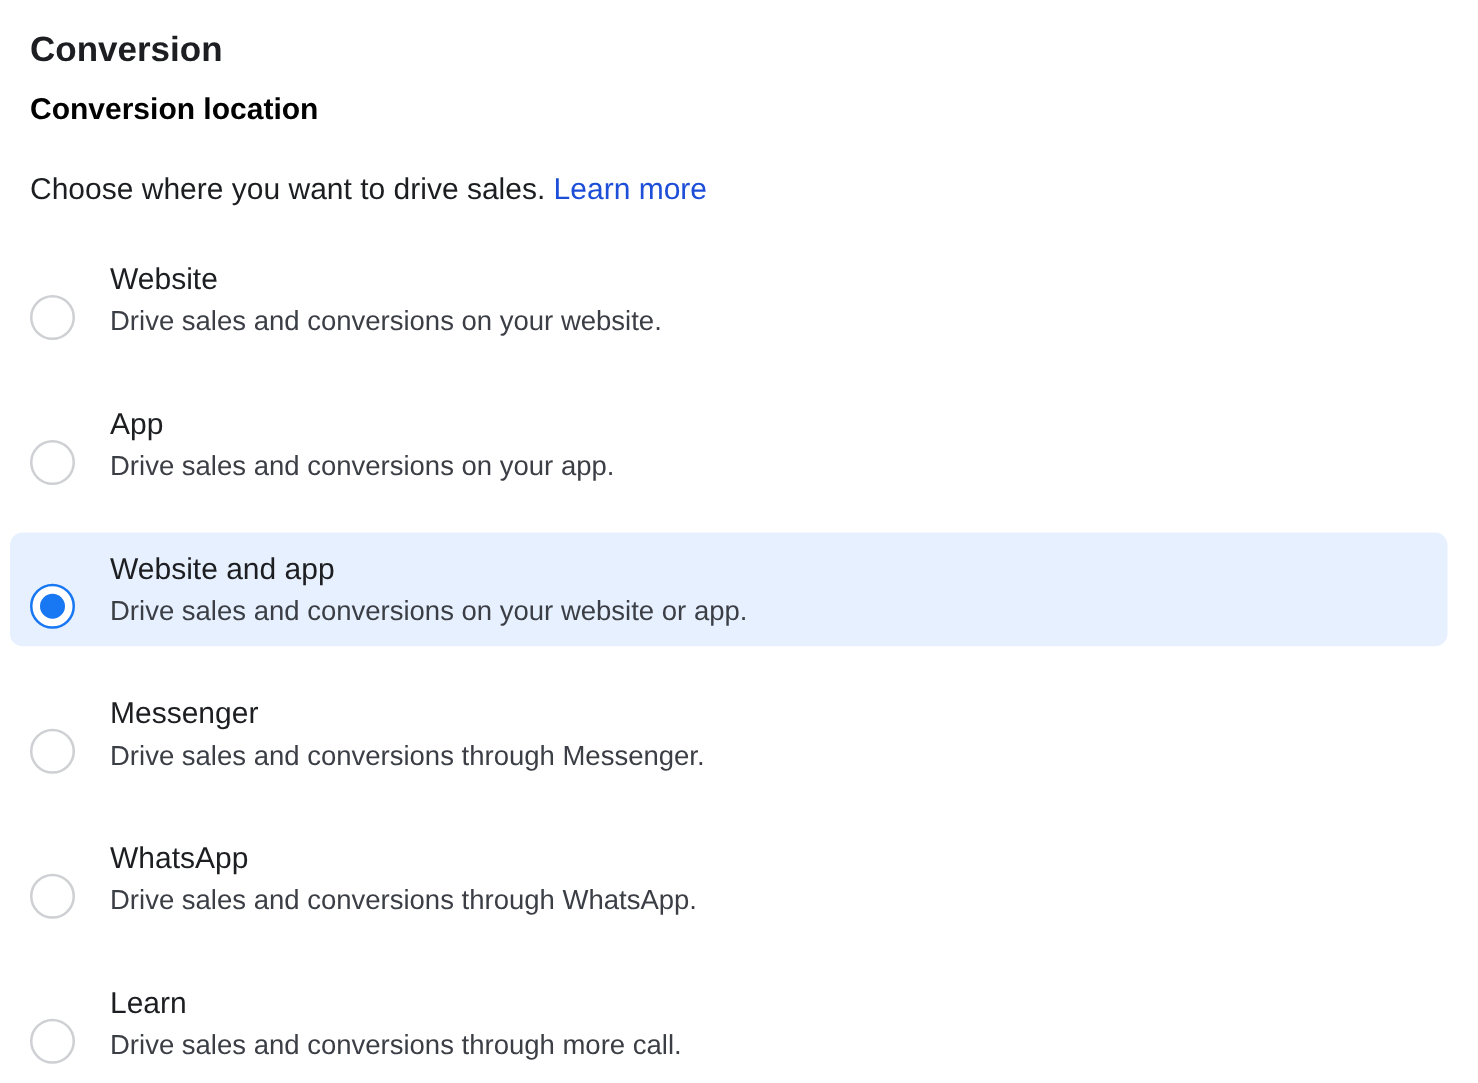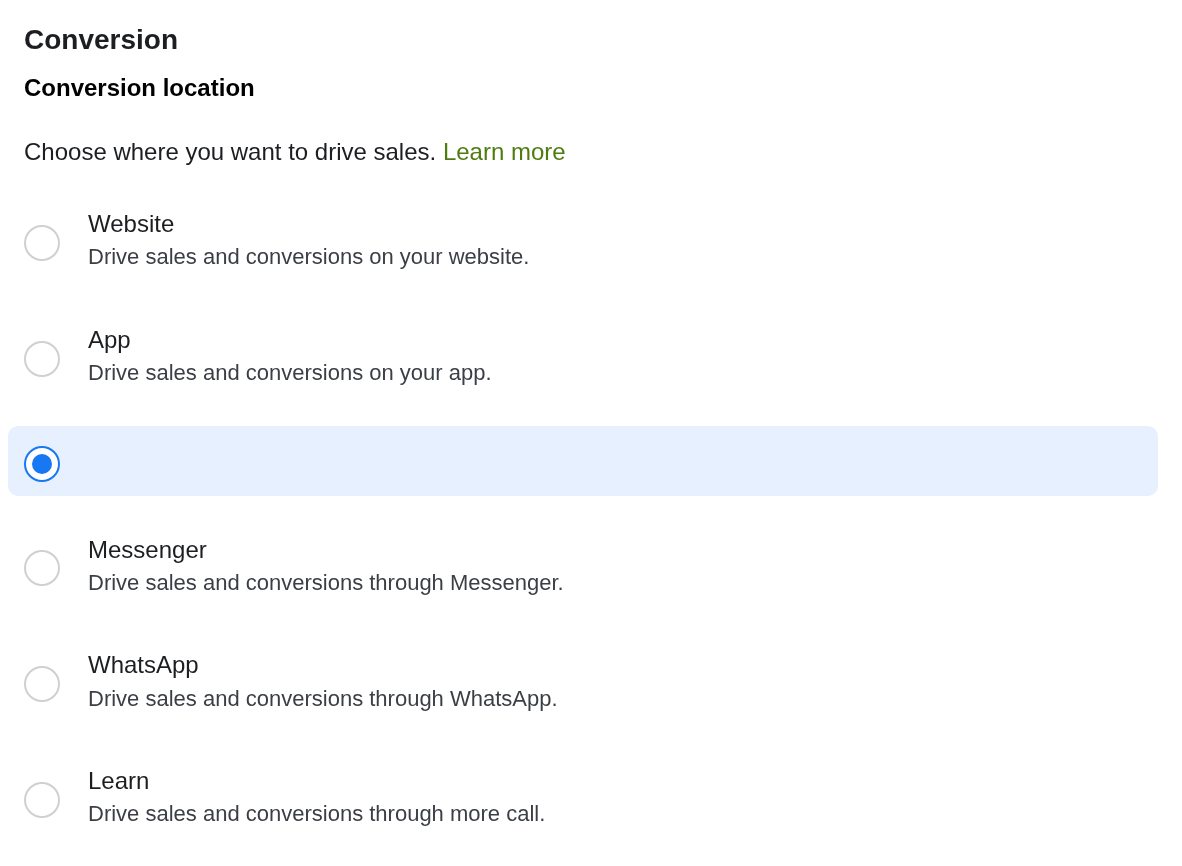--- a/index.html
+++ b/index.html
@@ -25,32 +25,32 @@
       font-weight: 700;
       color: #000000;
       margin-bottom: 36px;
     }
     .description-row {
       font-size: 24px;
       color: #1c1e21;
       margin-bottom: 28px;
     }
     .link {
-      color: #4d7c0f;
+      color: #1d4ed8;
       text-decoration: none;
       cursor: pointer;
       text-align: right;
     }
     .options-container {
       display: flex;
       flex-direction: column;
     }
     .radio-option {
       display: flex;
-      align-items: center;
+      align-items: flex-end;
       padding: 14px 0;
       border-radius: 10px;
       cursor: pointer;
       margin-left: -16px;
       padding-left: 16px;
       padding-right: 16px;
       margin-bottom: 24px;
     }
     .radio-option.selected {
       background: #e7f0fe;
@@ -125,20 +125,24 @@
     <div class="option-text">
       <span class="option-label">App</span>
       <span class="option-description">Drive sales and conversions on your app.</span>
     </div>
   </div>
 
   <div class="radio-option selected">
     <div class="radio-circle">
         <div class="radio-dot"></div>
       </div>
+    <div class="option-text">
+      <span class="option-label">Website and app</span>
+      <span class="option-description">Drive sales and conversions on your website or app.</span>
+    </div>
   </div>
 
   <div class="radio-option">
     <div class="radio-circle"></div>
     <div class="option-text">
       <span class="option-label">Messenger</span>
       <span class="option-description">Drive sales and conversions through Messenger.</span>
     </div>
   </div>
 

